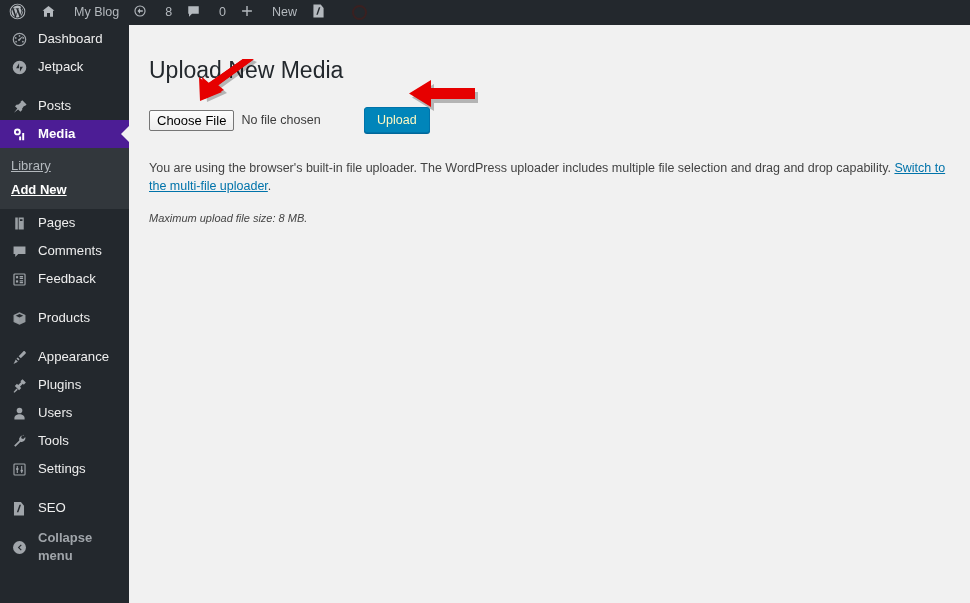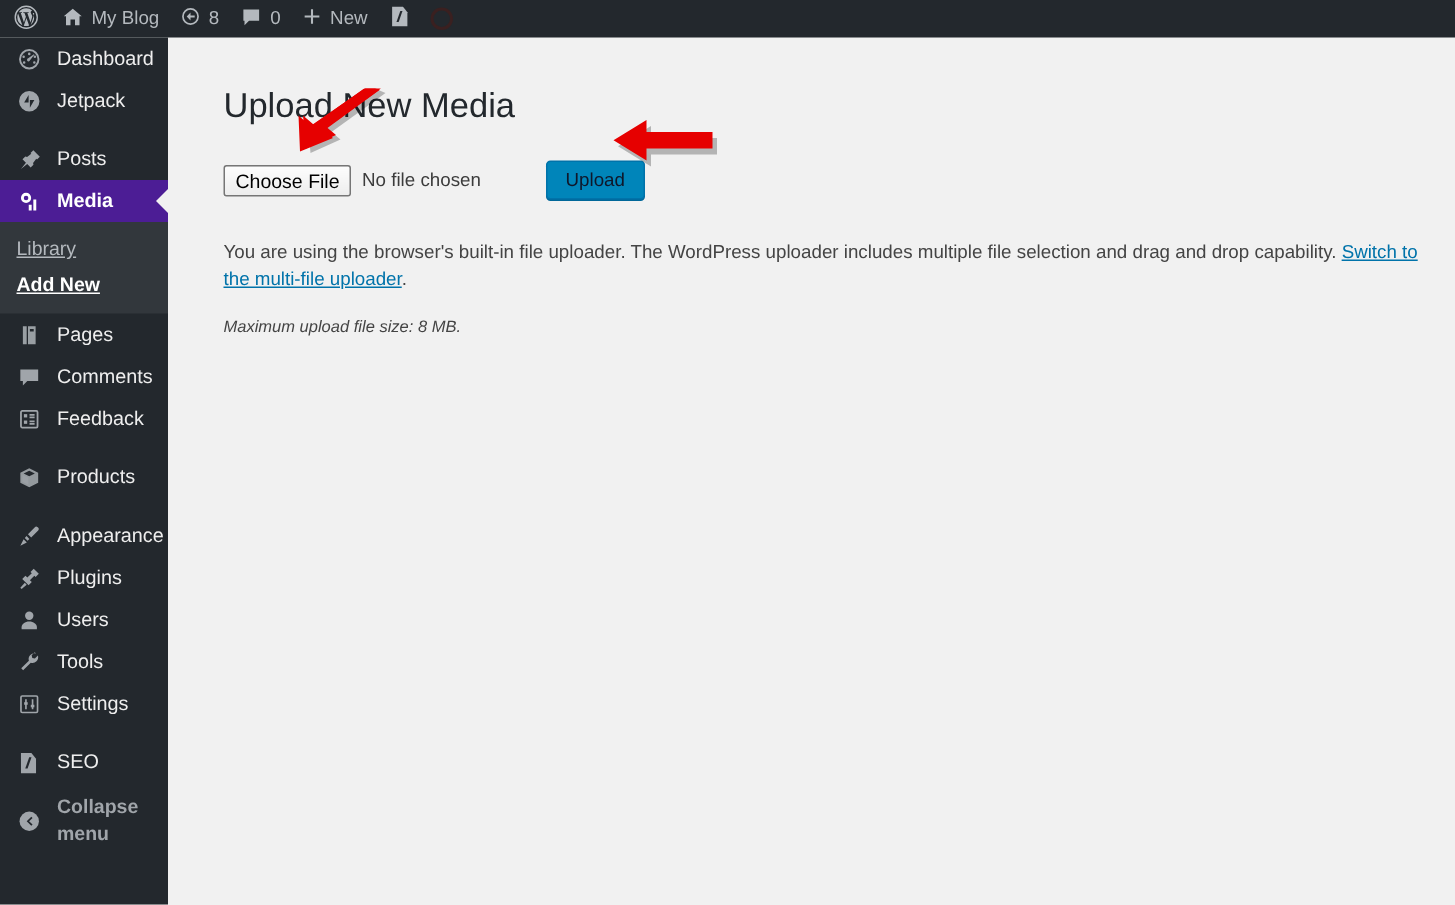--- a/index.html
+++ b/index.html
@@ -18,31 +18,31 @@
     background: #23282d;
     display: flex; align-items: center;
     color: #b4b9be;
     font-size: 12.5px;
     z-index: 20;
   }
   .ab-item {
     display: flex; align-items: center;
     height: 25px;
     padding: 0 7px;
-    gap: 5px;
+    gap: 18px;
     color: #b4b9be;
     white-space: nowrap;
   }
   .ab-item .ab-label { line-height: 25px; }
   .ab-wp-logo { padding: 0 8px 0 9px; }
 
   
   #adminmenuwrap {
     position: absolute; top: 25px; left: 0;
-    width: 112px; height: 578px;
+    width: 129px; height: 578px;
     background: #23282d;
     z-index: 10;
   }
   .menu-item {
     position: relative;
     display: flex; align-items: center;
     height: 28px;
     padding-left: 9px;
     color: #eee;
     font-size: 13.2px;
@@ -128,21 +128,21 @@
     margin-left: 7px;
   }
   .upload-btn {
     position: absolute;
     left: 215px; top: 0;
     height: 26px;
     padding: 0 12px;
     background: #0085ba;
     border: 1px solid #0073aa;
     border-radius: 3px;
-    color: #0f172a;
+    color: #fef9c3;
     font-size: 12.5px;
     line-height: 24px;
     display: inline-flex; align-items: center; justify-content: center;
     box-shadow: 0 1px 0 #006799;
   }
 
   .body-copy {
     font-size: 12.5px;
     color: #444;
     line-height: 18px;

